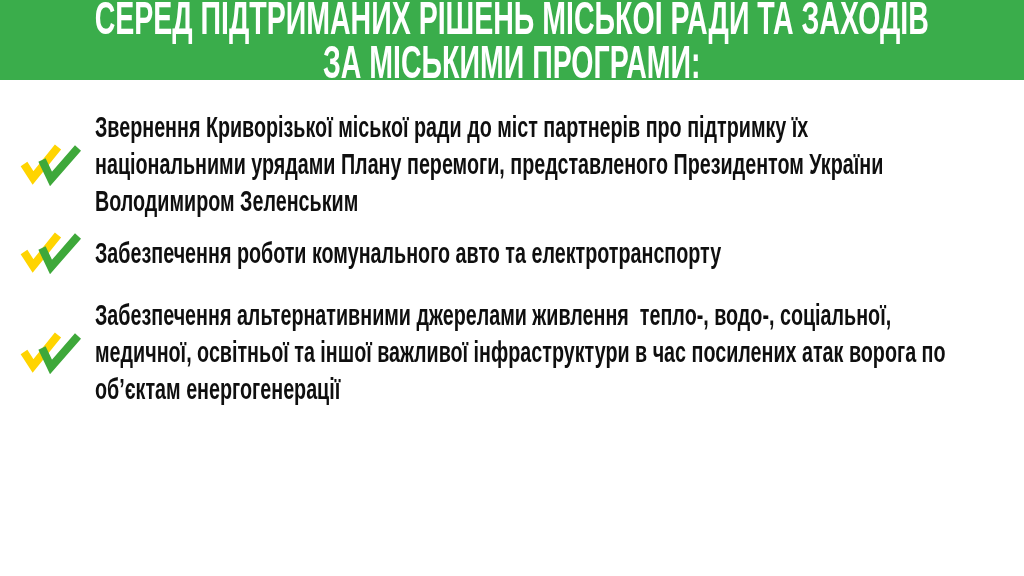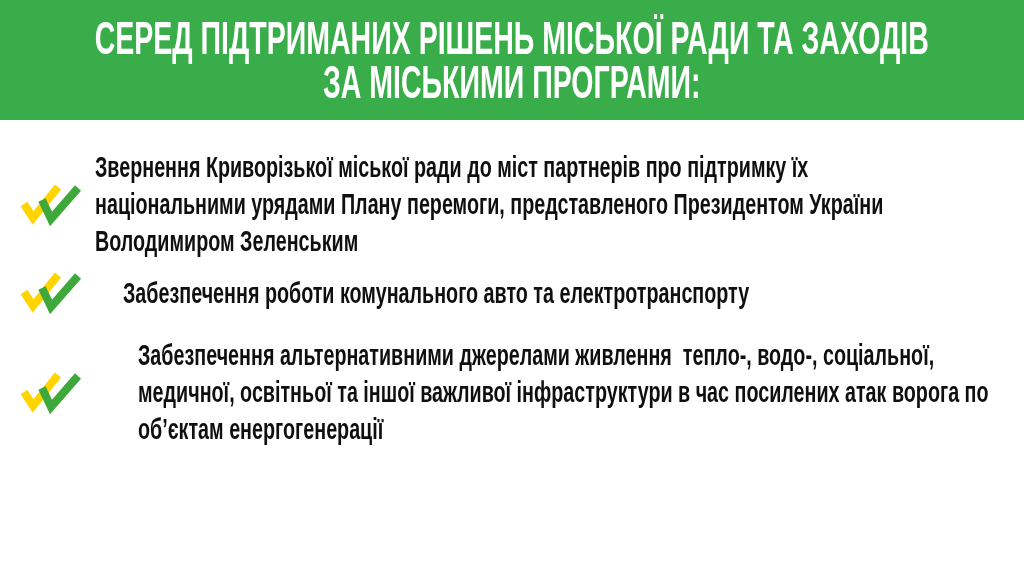--- a/index.html
+++ b/index.html
@@ -6,21 +6,21 @@
   body {
     width: 1024px; height: 576px;
     background: #ffffff;
     font-family: "Liberation Sans", sans-serif;
     overflow: hidden;
   }
   .slide { position: relative; width: 1024px; height: 576px; overflow: hidden; }
 
   
   .banner {
-    height: 120px;
+    height: 80px;
     background: #3aad4b;
     display: flex;
     align-items: center;
     justify-content: center;
     overflow: hidden;
   }
   .banner-title {
     margin: 0;
     flex: none;
     color: #ffffff;
@@ -34,22 +34,22 @@
     transform-origin: 50% 50%;
   }
 
   
   .list { padding: 29px 0 0 20px; }
   .row {
     display: flex;
     align-items: center;
   }
   .row.m1 { margin-bottom: 12px; }
-  .row.m2 { margin-bottom: 23px; gap: 28px; }
-  .row.m3 { margin-bottom: 14px; gap: 43px; }
+  .row.m2 { margin-bottom: 23px; }
+  .row.m3 { margin-bottom: 14px; }
   .icon {
     flex: none;
     width: 62px; height: 42px;
     display: block;
   }
   .item-text {
     margin: 0 0 0 13px;
     flex: none;
     color: #0f0f0f;
     font-weight: 700;

